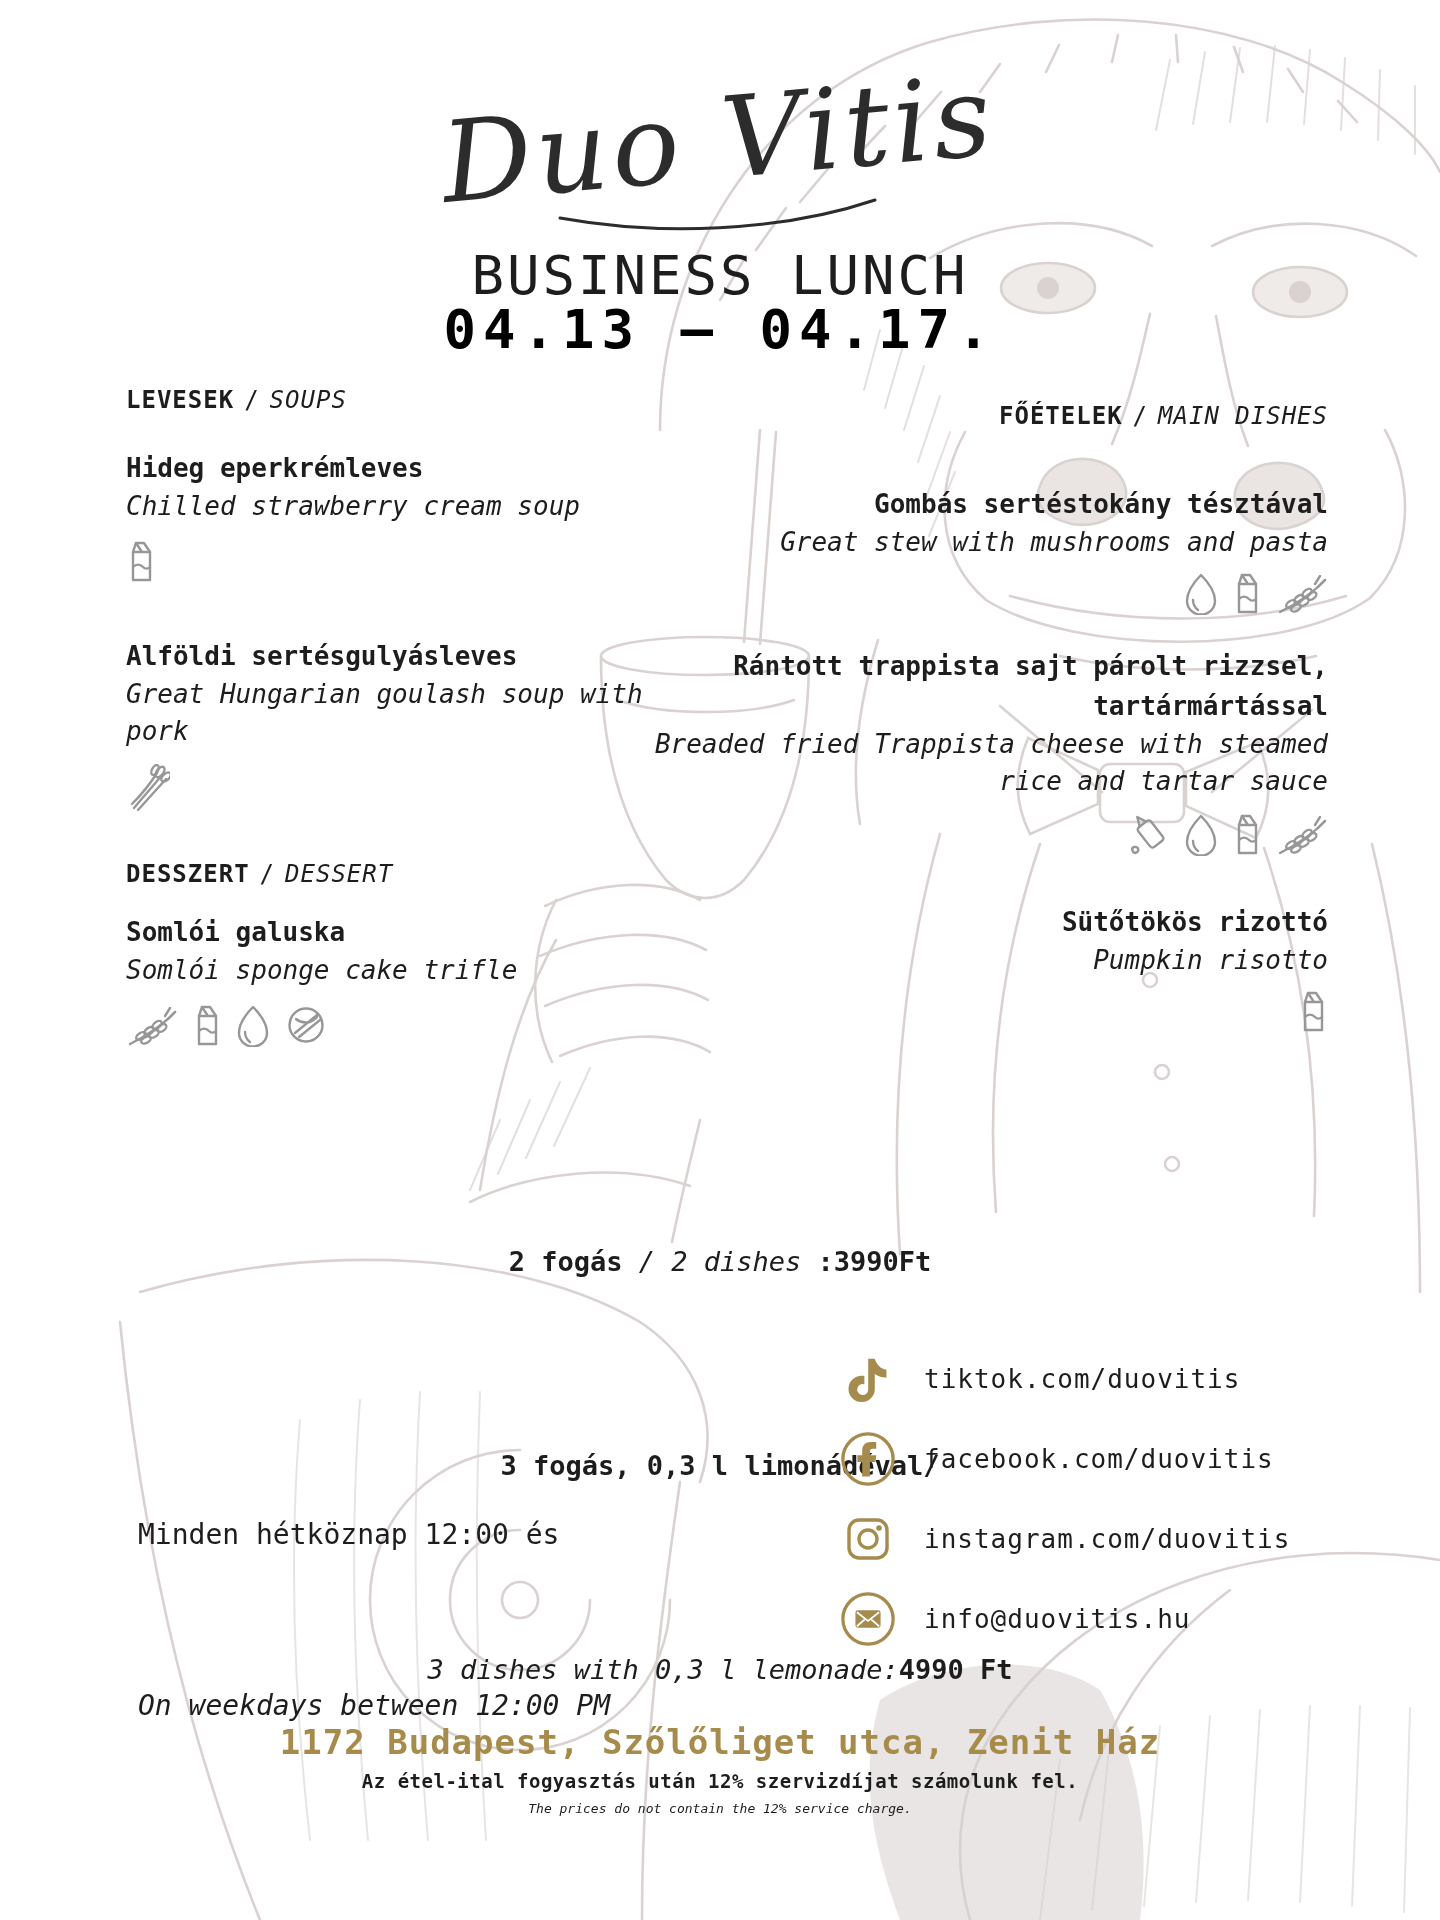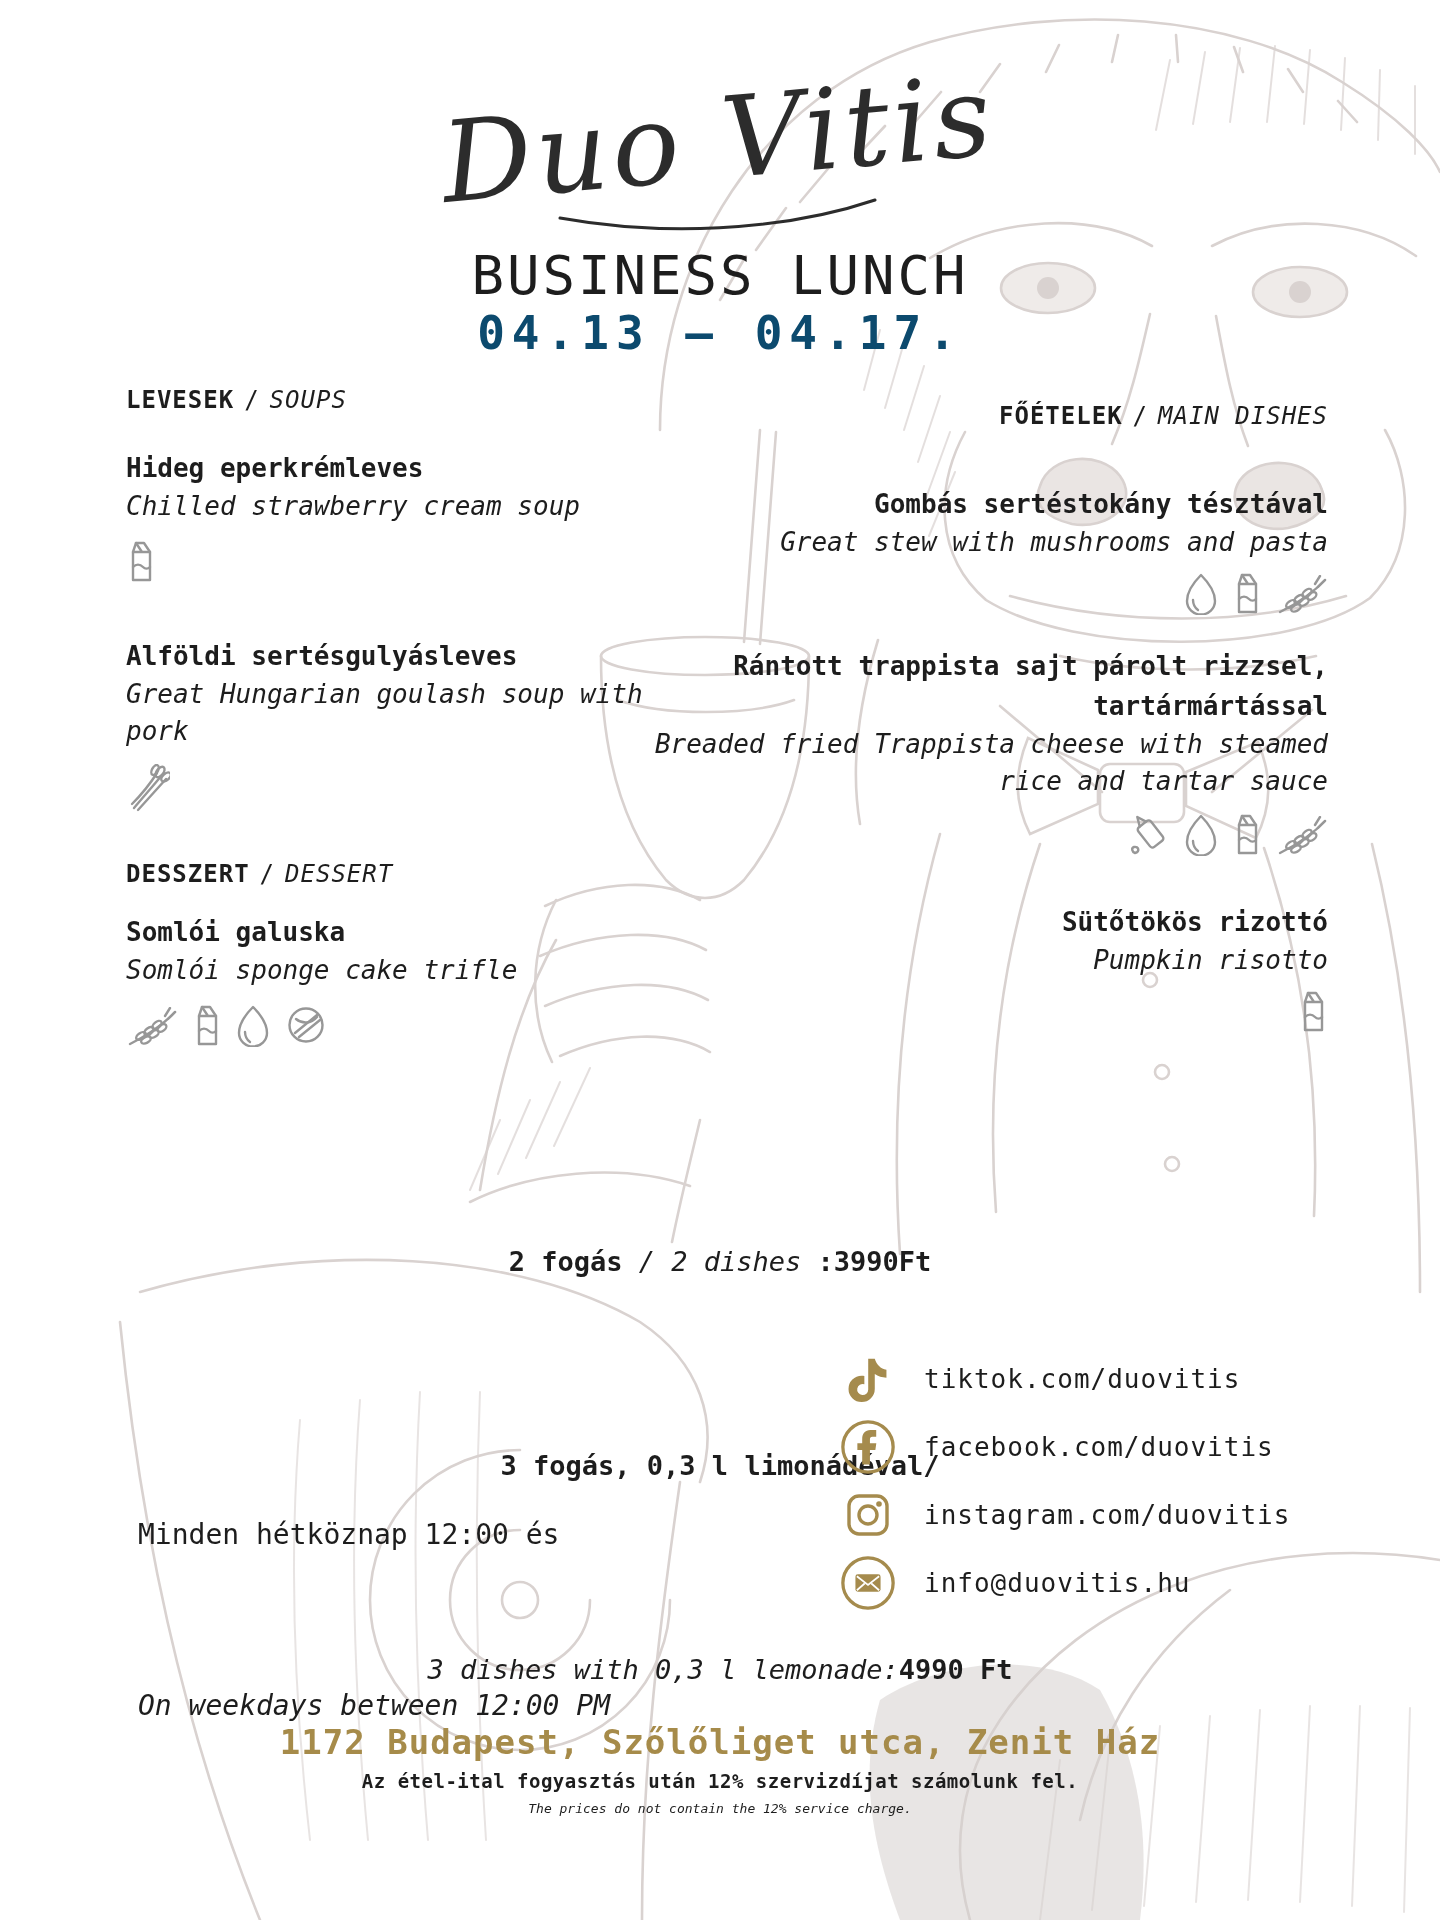--- a/index.html
+++ b/index.html
@@ -3,42 +3,42 @@
 <meta charset="utf-8">
 <style>
   html,body{margin:0;padding:0;background:#888;}
   .page{position:relative;width:1440px;height:1920px;margin:0 auto;background:#ffffff;
         overflow:hidden;font-family:"DejaVu Sans Mono",monospace;color:#1d1d1d;}
   .abs{position:absolute;}
   .center{left:0;width:100%;text-align:center;}
   
   .logo-wrap{top:50px;}
   .title{top:244px;font-size:54px;letter-spacing:3px;font-weight:500;}
-  .date{top:306px;font-size:46px;font-weight:bold;letter-spacing:7px;color:#0c4a6e;}
+  .date{top:298px;font-size:54px;font-weight:bold;letter-spacing:7px;color:#000000;}
   
   .col-left{left:126px;width:560px;text-align:left;}
   .col-right{right:112px;width:730px;text-align:right;margin-top:14px;}
   .sec-head{font-size:24px;letter-spacing:1px;}
   .sec-head .hu{font-weight:bold;}
   .sec-head .sep{padding:0 10px;font-weight:normal;}
   .sec-head .en{font-style:italic;}
   .dish .name{font-size:26px;font-weight:bold;line-height:40px;}
   .dish .desc{font-size:26px;font-style:italic;line-height:37px;}
   .allerg{display:flex;align-items:flex-end;gap:14px;margin-top:14px;}
   .col-right .allerg{justify-content:flex-end;margin-top:10px;}
   .al{stroke:#979797;fill:none;stroke-width:2.4;stroke-linecap:round;stroke-linejoin:round;}
   
   .pricing{top:1092px;font-size:27px;line-height:68px;}
   .pricing .b{font-weight:bold;}
   .pricing .i{font-style:italic;}
   
   .hours{left:138px;top:1392px;font-size:28px;line-height:57px;white-space:pre-wrap;}
   .hours .it{font-style:italic;}
   
-  .contacts{left:836px;top:1350px;display:flex;flex-direction:column;gap:10px;}
+  .contacts{left:836px;top:1350px;display:flex;flex-direction:column;gap:22px;}
   .contact-row{display:flex;align-items:center;height:58px;cursor:pointer;}
   .contact-ic{width:64px;display:flex;justify-content:center;align-items:center;}
   .contact-label{margin-left:24px;font-size:26px;letter-spacing:1px;}
   
   .address{top:1722px;font-size:34px;font-weight:bold;letter-spacing:1px;color:#a68b4a;}
   .note-hu{top:1770px;font-size:19px;font-weight:bold;letter-spacing:.5px;}
   .note-en{top:1801px;font-size:13px;font-style:italic;}
   .gorilla{position:absolute;inset:0;pointer-events:none;}
   .content{position:relative;z-index:2;}
   svg text{font-family:"DejaVu Serif",serif;}

